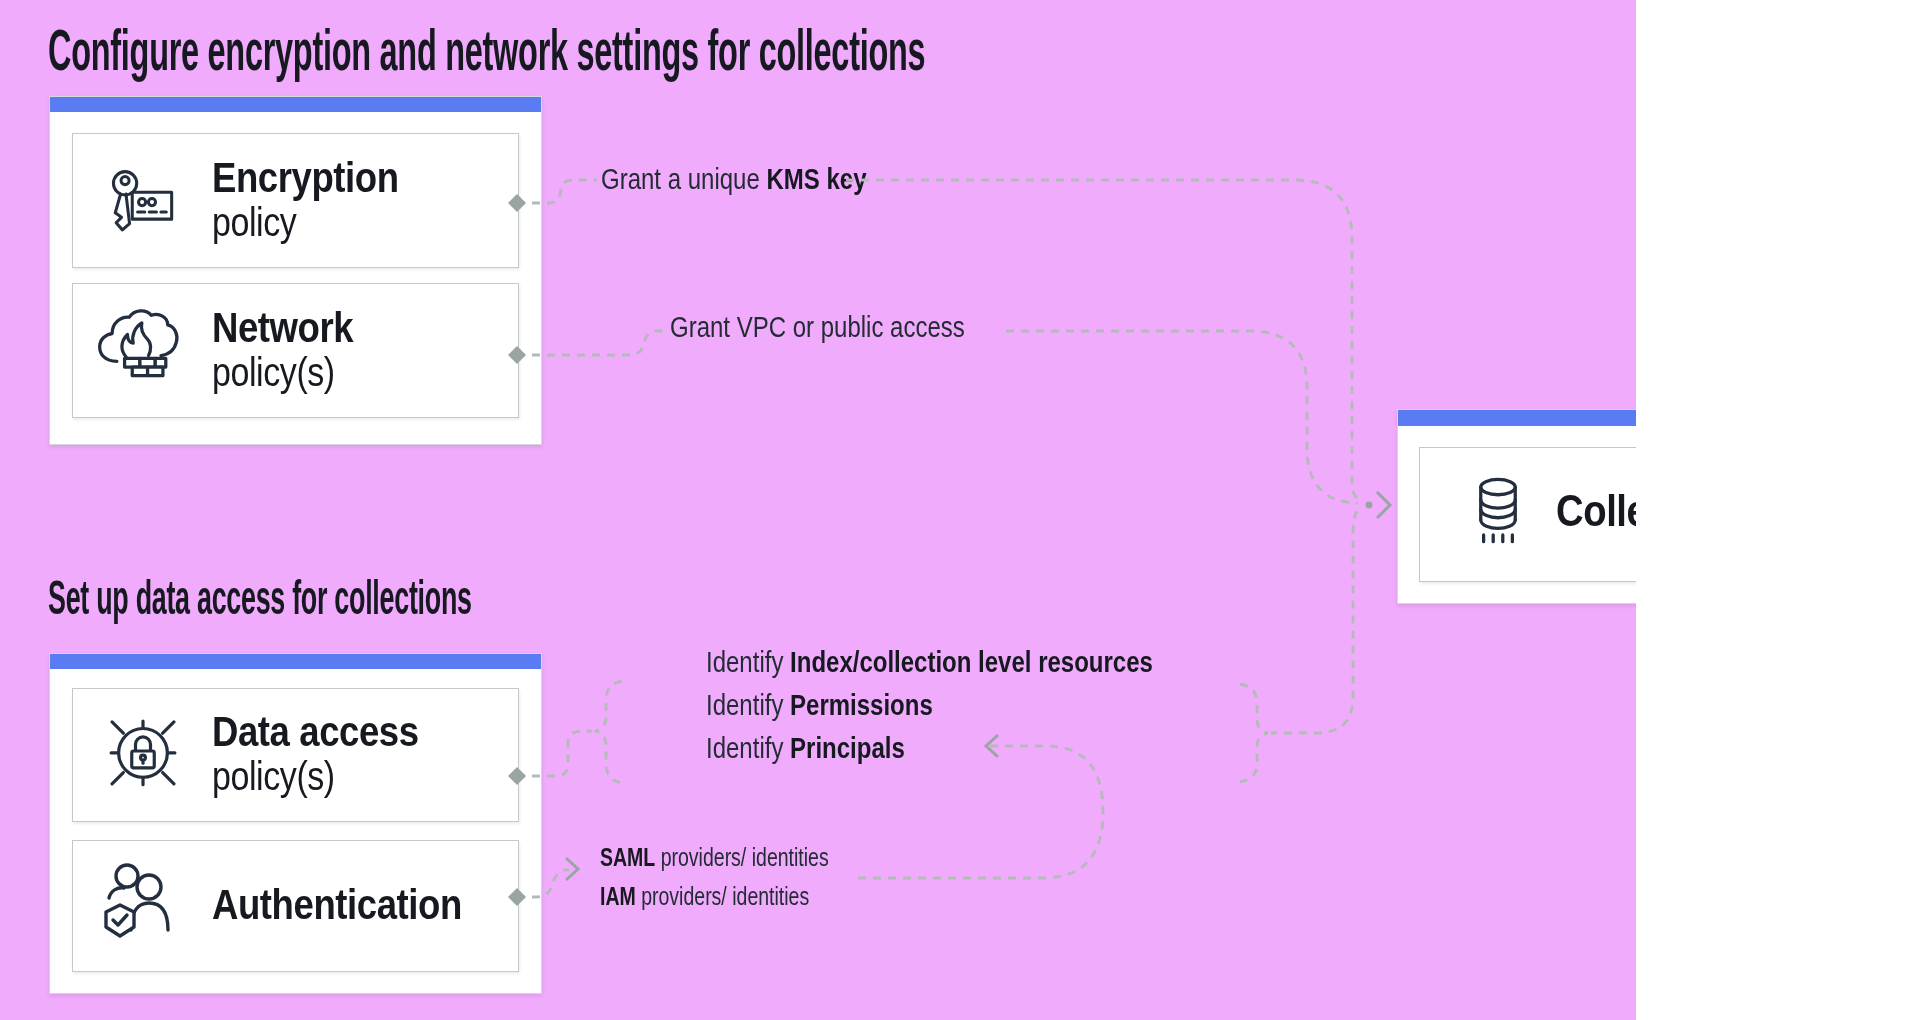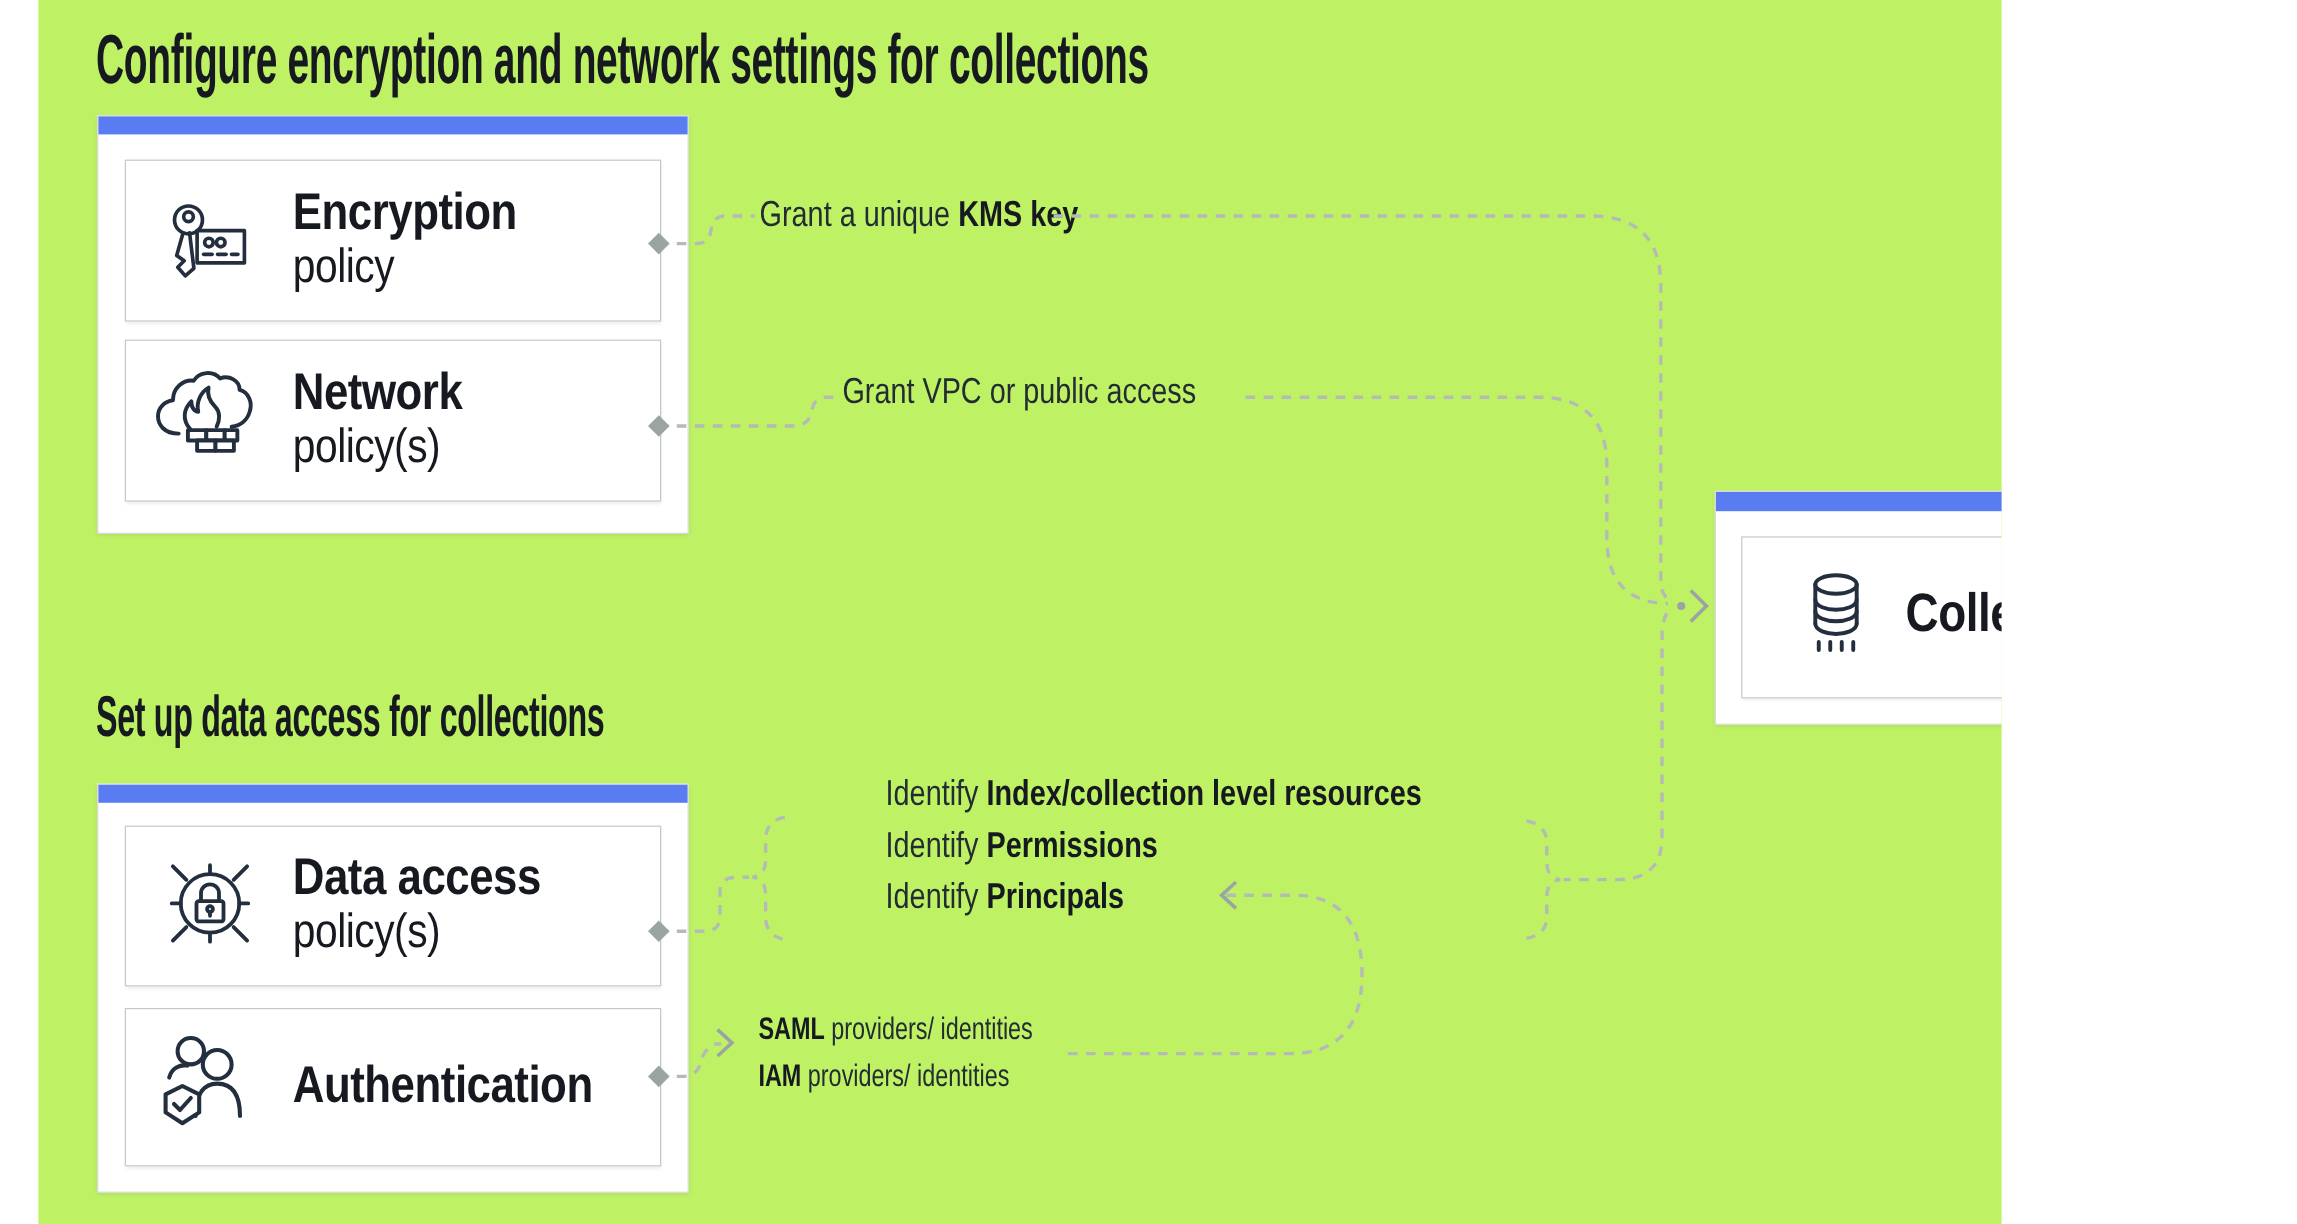--- a/index.html
+++ b/index.html
@@ -1,17 +1,17 @@
 <!DOCTYPE html>
 <html><head>
 <meta charset="utf-8">
 <style>
   html,body{margin:0;padding:0;background:#ffffff;}
-  .stage{position:relative;width:1636px;height:1020px;background:#bef264;overflow:hidden;
-         font-family:"Liberation Sans", sans-serif;color:#16191f;margin-left:32px;}
+  .stage{position:relative;width:1636px;height:1020px;background:#f0abfc;overflow:hidden;
+         font-family:"Liberation Sans", sans-serif;color:#16191f;}
   .abs{position:absolute;}
 
   
   .h-section{font-weight:700;letter-spacing:-.5px;transform:scaleX(.56);transform-origin:left top;
              white-space:nowrap;color:#16191f;}
   .h1{font-size:58px;}
   .h2{font-size:48px;}
 
   
   .card{position:absolute;background:#ffffff;border:1px solid #d4d8d8;

